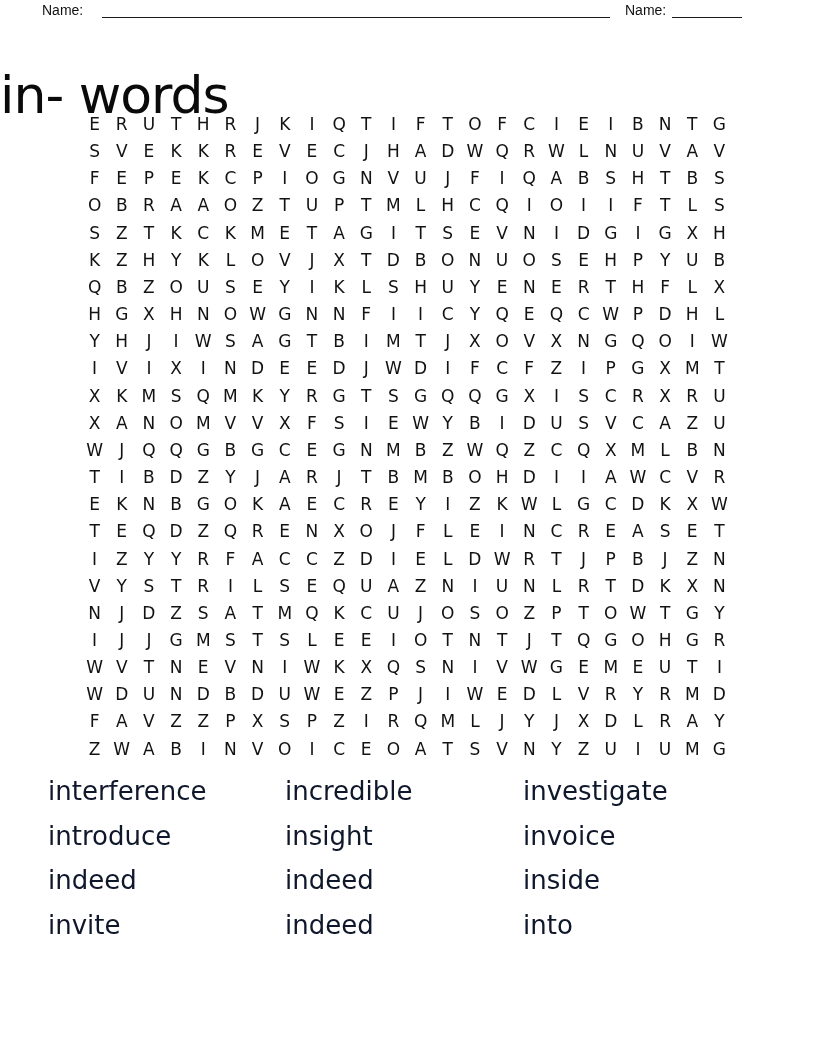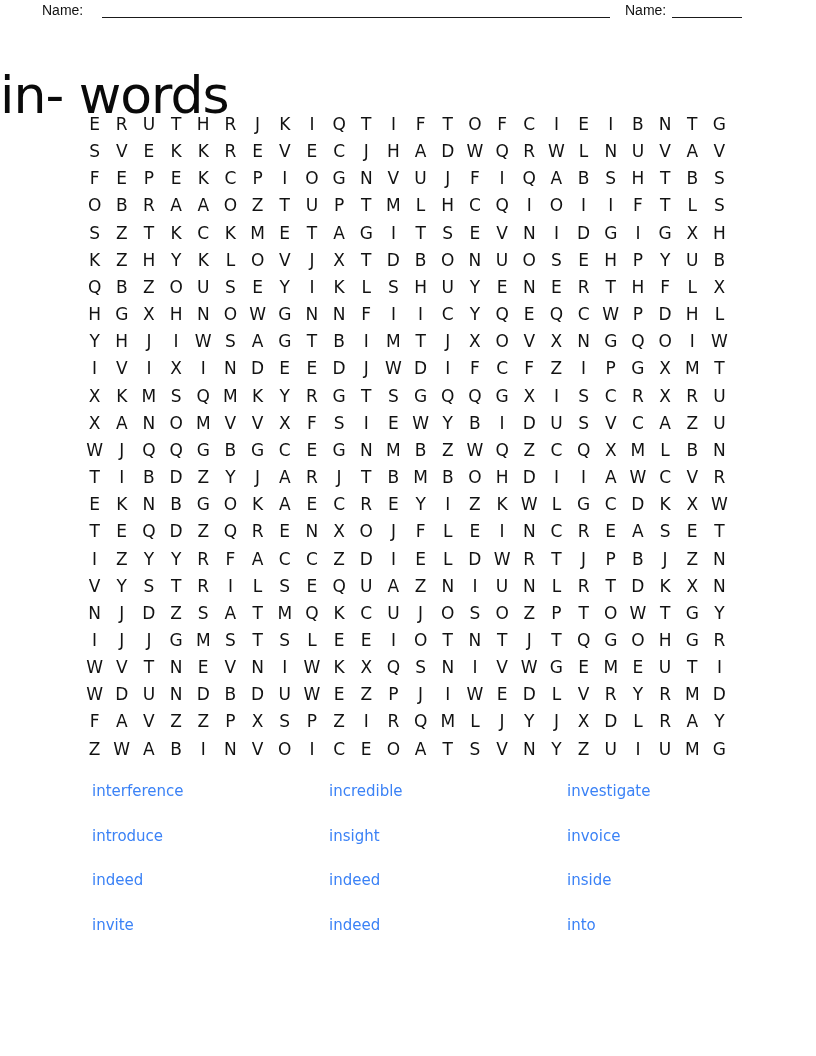--- a/index.html
+++ b/index.html
@@ -66,24 +66,23 @@
   .word-list {
     position: absolute;
     left: 48px;
     top: 776px;
     width: 690px;
     display: grid;
     grid-template-columns: 237px 238px 1fr;
     grid-auto-rows: 44.5px;
   }
   .word {
-    font-size: 15px;
+    font-size: 26px;
     line-height: 30px;
-    color: #3b82f6;
-    margin-left: 44px;
+    color: #0f172a;
   }
 </style>
 </head>
 <body>
 
 <div id="name-label" class="hdr-label">Name:</div>
 <div id="name-line" class="blank-line"></div>
 
 <div id="date-label" class="hdr-label">Name:</div>
 <div id="date-line" class="blank-line"></div>

